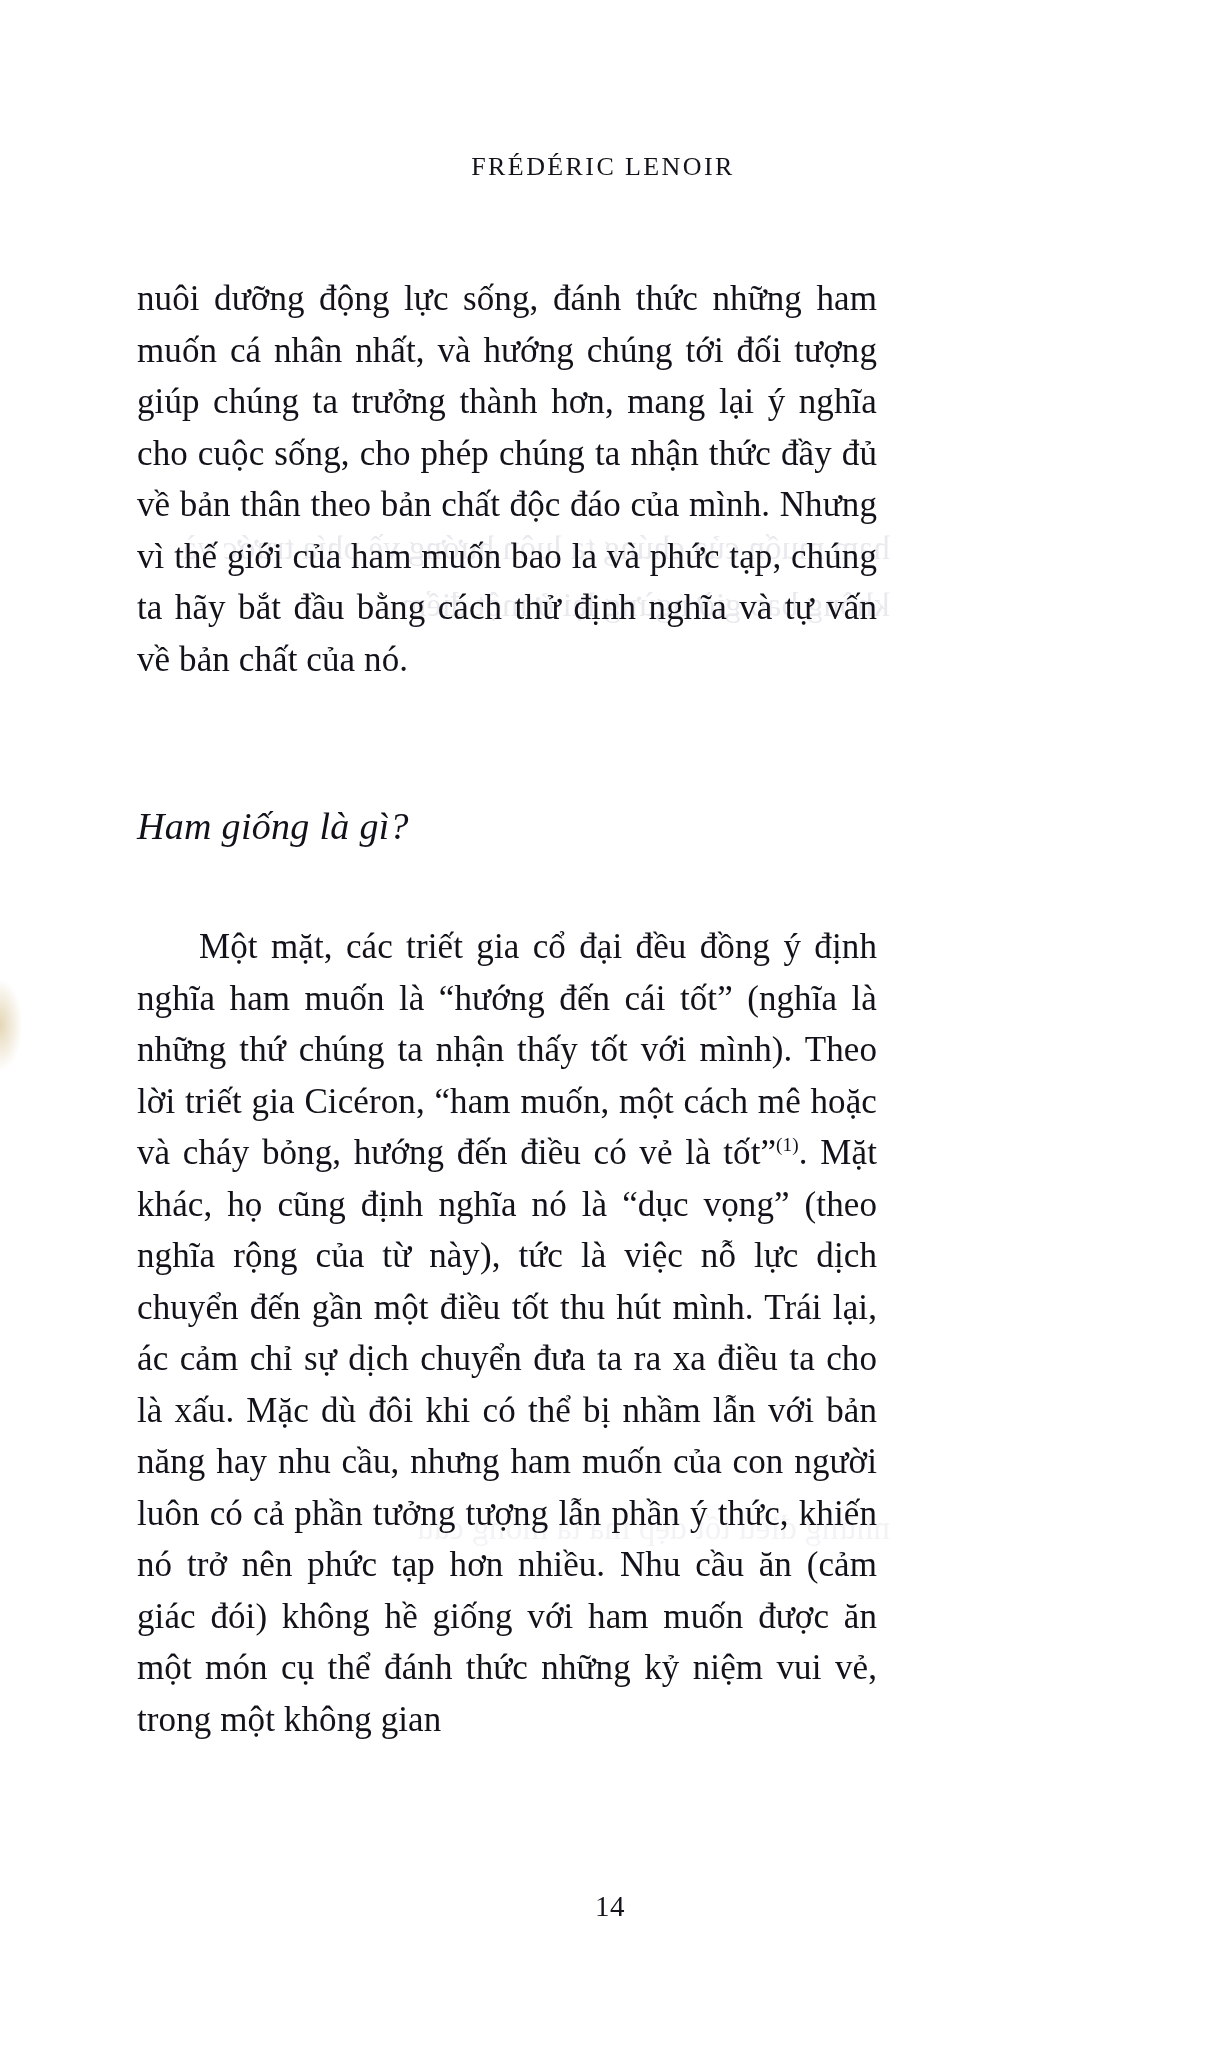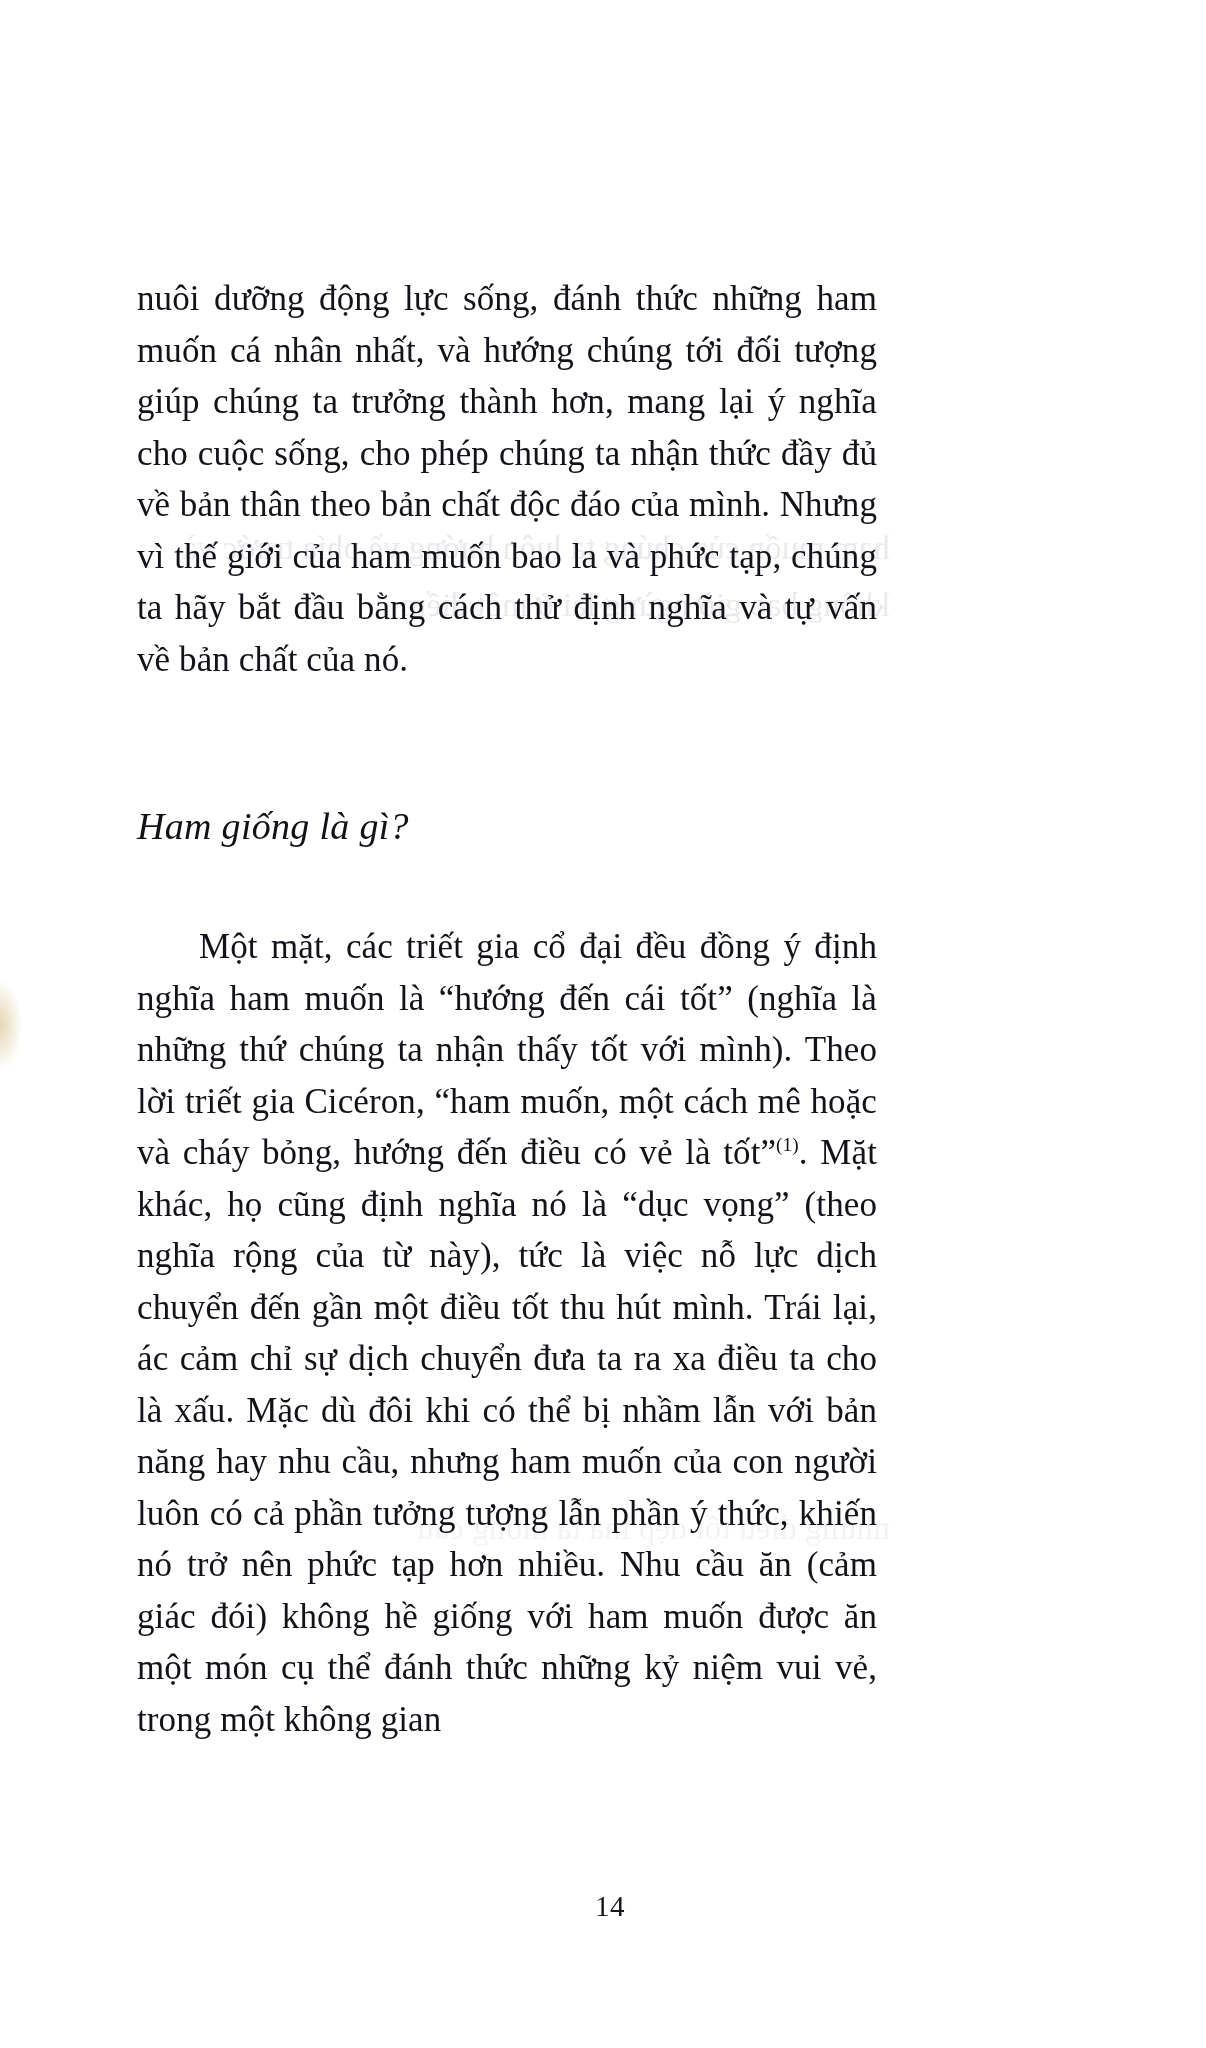--- a/index.html
+++ b/index.html
@@ -112,20 +112,21 @@
 </style>
 </head>
 <body>
 
 <div class="page">
 
   <div class="bleed bleed-a">ham muốn của chúng ta luôn hướng về phía trước và không bao giờ ngừng lại ở một điểm</div>
   <div class="bleed bleed-b">những điều tốt đẹp mà ta mong cầu</div>
   <div class="edge-smudge"></div>
 
+  <div class="running-head">FRÉDÉRIC LENOIR</div>
 
   <div class="textblock">
 
     <p class="body">nuôi dưỡng động lực sống, đánh thức những ham muốn cá nhân nhất, và hướng chúng tới đối tượng giúp chúng ta trưởng thành hơn, mang lại ý nghĩa cho cuộc sống, cho phép chúng ta nhận thức đầy đủ về bản thân theo bản chất độc đáo của mình. Nhưng vì thế giới của ham muốn bao la và phức tạp, chúng ta hãy bắt đầu bằng cách thử định nghĩa và tự vấn về bản chất của nó.</p>
 
     <div class="gap-before-heading"></div>
 
     <h2 class="section">Ham giống là gì?</h2>
 
     <div class="gap-after-heading"></div>

